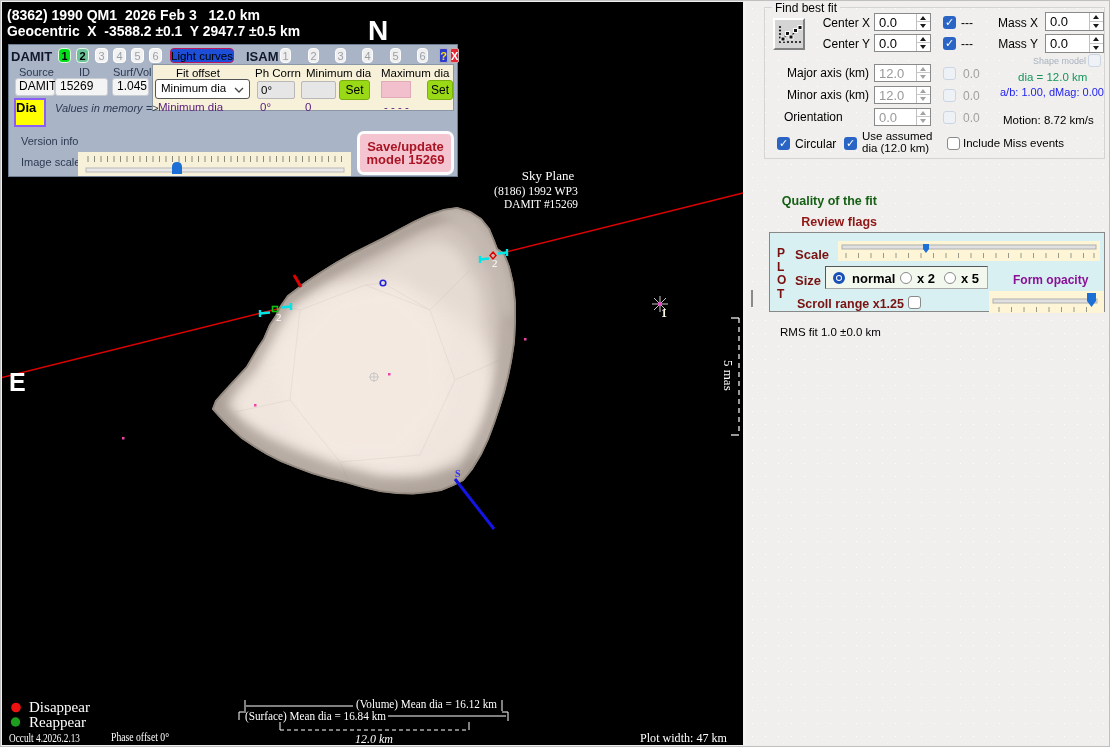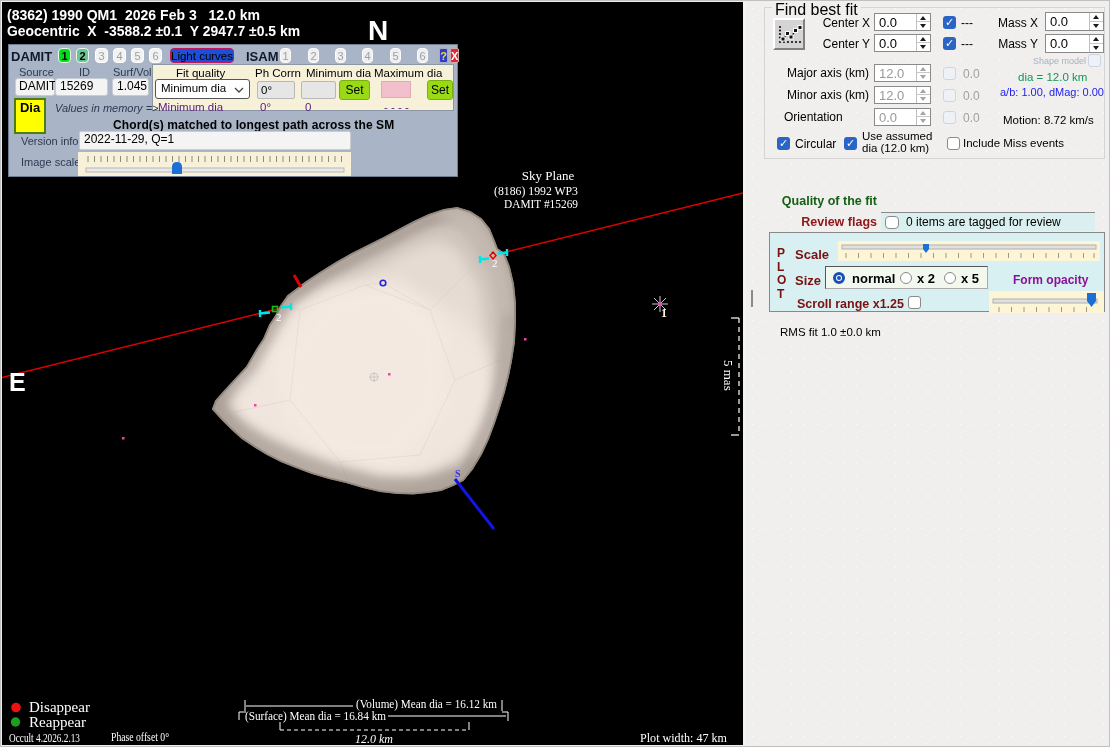--- a/index.html
+++ b/index.html
@@ -189,43 +189,41 @@
     <div class="tabbtn" style="left:381px;width:11px;background:#efefef;border:1px solid #fbfbfb;color:#9aa0a8;">5</div>
     <div class="tabbtn" style="left:408px;width:11px;background:#efefef;border:1px solid #fbfbfb;color:#9aa0a8;">6</div>
     <div class="tabbtn" style="left:430px;width:9px;background:#2a3acf;border:1px solid #aab;border-radius:2px;color:#ffe000;font-weight:bold;">?</div>
     <div class="tabbtn" style="left:441px;width:9px;background:#e32636;border:1px solid #caa;border-radius:2px;color:#fff;font-weight:bold;">X</div>
     <div class="abs" style="left:10px;top:21px;color:#2c3a52;font-size:11px;">Source</div>
     <div class="abs" style="left:70px;top:21px;color:#2c3a52;font-size:11px;">ID</div>
     <div class="abs" style="left:104px;top:21px;color:#2c3a52;font-size:11px;">Surf/Vol</div>
     <div class="inbox" style="left:6px;top:33px;width:40px;height:18px;padding-left:3px;">DAMIT</div>
     <div class="inbox" style="left:46px;top:33px;width:53px;height:18px;">15269</div>
     <div class="inbox" style="left:103px;top:33px;width:37px;height:18px;">1.045</div>
-    <div class="abs" style="left:5px;top:53px;width:32px;height:36px;background:#ffff00;border:2px solid #4d7c0f;font-weight:bold;font-size:13px;text-align:center;line-height:15px;">Dia</div>
+    <div class="abs" style="left:5px;top:53px;width:32px;height:29px;background:#ffff00;border:2px solid #8b5cf6;font-weight:bold;font-size:13px;line-height:15px;">Dia</div>
     <div class="abs" style="left:46px;top:57px;color:#2c3a52;font-style:italic;font-size:11px;z-index:3;">Values in memory =&gt;</div>
     <div id="beige">
-      <div class="abs" style="left:23px;top:2px;">Fit quality</div>
+      <div class="abs" style="left:23px;top:2px;">Fit offset</div>
       <div class="abs" style="left:102px;top:2px;">Ph Corrn</div>
       <div class="abs" style="left:153px;top:2px;">Minimum dia</div>
-      <div class="abs" style="left:221px;top:2px;">Maximum dia</div>
+      <div class="abs" style="left:228px;top:2px;">Maximum dia</div>
       <div class="abs" style="left:2px;top:14px;width:95px;height:20px;background:#fff;border:1px solid #555;border-radius:3px;line-height:17px;padding-left:5px;">Minimum dia<svg style="position:absolute;right:5px;top:7px;" width="10" height="6">
               <polyline points="1,1 5,5 9,1" fill="none" stroke="#444" stroke-width="1.3"></polyline>
             </svg></div>
       <div class="abs" style="left:104px;top:16px;width:38px;height:18px;background:#e6e6e6;border:1px solid #b8b8b8;border-radius:2px;padding-left:3px;line-height:16px;">0°</div>
       <div class="abs" style="left:148px;top:16px;width:35px;height:18px;background:#e6e6e6;border:1px solid #b8b8b8;border-radius:2px;"></div>
       <div class="abs" style="left:186px;top:15px;width:31px;height:20px;background:#9ad915;border:1px solid #7ab00e;border-radius:3px;text-align:center;line-height:18px;font-size:12px;">Set</div>
       <div class="abs" style="left:228px;top:16px;width:30px;height:17px;background:#f2bfcd;border:1px solid #e0aabb;"></div>
       <div class="abs" style="left:274px;top:15px;width:26px;height:20px;background:#9ad915;border:1px solid #7ab00e;border-radius:3px;text-align:center;line-height:18px;font-size:12px;">Set</div>
       <div class="abs" style="left:5px;top:36px;color:#5a2080;">Minimum dia</div>
       <div class="abs" style="left:107px;top:36px;color:#5a2080;">0°</div>
       <div class="abs" style="left:152px;top:36px;color:#5a2080;">0</div>
       <div class="abs" style="left:231px;top:36px;color:#5a2080;">- - - -</div>
     </div>
-    <div class="abs" style="left:104px;top:73px;font-weight:bold;font-size:12px;letter-spacing:0.1px;">Chord(s) matched to longest path across the SM</div>
     <div class="abs" style="left:12px;top:90px;color:#2c3a52;font-size:11px;">Version info</div>
-    <div class="inbox" style="left:70px;top:86px;width:272px;height:19px;border-radius:2px;">2022-11-29, Q=1</div>
     <div class="abs" style="left:12px;top:111px;color:#2c3a52;font-size:11px;">Image scale</div>
     <div class="abs" style="left:69px;top:107px;width:273px;height:24px;background:#f8f1da;">
       <svg width="273" height="24" style="position:absolute;left:0;top:0;">
         <g stroke="#8a8a7a" stroke-width="1">
               <line x1="10" y1="4" x2="10" y2="10"></line>
               <line x1="16.5" y1="4" x2="16.5" y2="10"></line>
               <line x1="23" y1="4" x2="23" y2="10"></line>
               <line x1="29.5" y1="4" x2="29.5" y2="10"></line>
               <line x1="36" y1="4" x2="36" y2="10"></line>
               <line x1="42.5" y1="4" x2="42.5" y2="10"></line>
@@ -261,27 +259,28 @@
               <line x1="237.5" y1="4" x2="237.5" y2="10"></line>
               <line x1="244" y1="4" x2="244" y2="10"></line>
               <line x1="250.5" y1="4" x2="250.5" y2="10"></line>
               <line x1="257" y1="4" x2="257" y2="10"></line>
               <line x1="263.5" y1="4" x2="263.5" y2="10"></line>
             </g>
         <rect x="8" y="16" width="258" height="4" fill="#e8e8e8" stroke="#b8b8b8" stroke-width="1"></rect>
         <path d="M94,22 L94,15 Q94,10 99,10 Q104,10 104,15 L104,22 Z" fill="#1c6fd4"></path>
       </svg>
     </div>
+    <div class="abs" style="left:348px;top:86px;width:97px;height:44px;background:#f4c4d0;border:3px solid #fdfdfd;border-radius:7px;text-align:center;font-weight:bold;font-size:13px;color:#aa1525;line-height:13px;padding-top:6px;">Save/update<br>model 15269</div>
   </div>
   </div>
   <div id="divider"></div>
   <div id="right">
 
     <div class="abs" style="left:18px;top:5px;width:341px;height:152px;border:1px solid #d4d4d2;"></div>
-    <div class="abs" style="left:26px;top:-1px;background:inherit;background:#f0efed;padding:0 3px;font-size:16px;">Find best fit</div>
+    <div class="abs" style="left:26px;top:-1px;background:inherit;background:#f0efed;padding:0 3px;font-size:12px;">Find best fit</div>
 
     <div class="abs" style="left:27px;top:16px;width:32px;height:32px;background:#d8d8d8;border-top:2px solid #fff;border-left:2px solid #fff;border-right:2px solid #808080;border-bottom:2px solid #808080;">
       <svg width="28" height="28">
           <rect x="0" y="0" width="28" height="28" fill="#d4d4d4"></rect>
       <g fill="#111">
             <circle cx="5" cy="7" r="1.1"></circle>
             <circle cx="5" cy="10.5" r="1.1"></circle>
             <circle cx="5" cy="14" r="1.1"></circle>
             <circle cx="5" cy="17.5" r="1.1"></circle>
           </g>
@@ -404,24 +403,20 @@
     <div class="lbl" style="left:257px;top:112px;font-size:11.5px;">Motion: 8.72 km/s</div>
     <div class="cb on" style="left:31px;top:135px;">✓</div>
     <div class="lbl" style="left:49px;top:135px;">Circular</div>
     <div class="cb on" style="left:98px;top:135px;">✓</div>
     <div class="lbl" style="left:116px;top:128px;font-size:11.5px;">Use assumed<br>dia (12.0 km)</div>
     <div class="cb off" style="left:201px;top:135px;"></div>
     <div class="lbl" style="left:217px;top:135px;font-size:11.5px;">Include Miss events</div>
 
     <div class="abs" style="left:24px;top:192px;width:107px;text-align:right;font-weight:bold;font-size:12.5px;color:#156015;white-space:nowrap;">Quality of the fit</div>
     <div class="abs" style="left:24px;top:213px;width:107px;text-align:right;font-weight:bold;font-size:12.5px;color:#8f1616;white-space:nowrap;">Review flags</div>
-    <div class="abs" style="left:135px;top:210px;width:214px;height:19px;background:#daf0f0;border-top:1.5px solid #888;font-size:12px;">
-      <span class="cb off" style="left:4px;top:2.5px;width:14px;height:13px;border-radius:4px;"></span>
-      <span class="abs" style="left:25px;top:2px;">0 items are tagged for review</span>
-    </div>
 
     <div class="abs" style="left:23px;top:230px;width:336px;height:80px;background:#d9f0f2;border:1px solid #888;">
       <div class="abs" style="left:7px;top:14px;font-weight:bold;font-size:12px;color:#7a1010;line-height:13.5px;">P<br>L<br>O<br>T</div>
       <div class="abs" style="left:25px;top:14px;font-weight:bold;font-size:13px;color:#7a1010;">Scale</div>
       <div class="abs" style="left:68px;top:8px;width:262px;height:20px;background:#fdf5d5;">
         <svg width="262" height="20">
           <rect x="4" y="4" width="254" height="4" fill="#e0e0e0" stroke="#b0b0b0" stroke-width="1"></rect>
           <g stroke="#9a9a8a" stroke-width="1">
               <line x1="8" y1="12" x2="8" y2="17"></line>
               <line x1="20.5" y1="12" x2="20.5" y2="17"></line>

